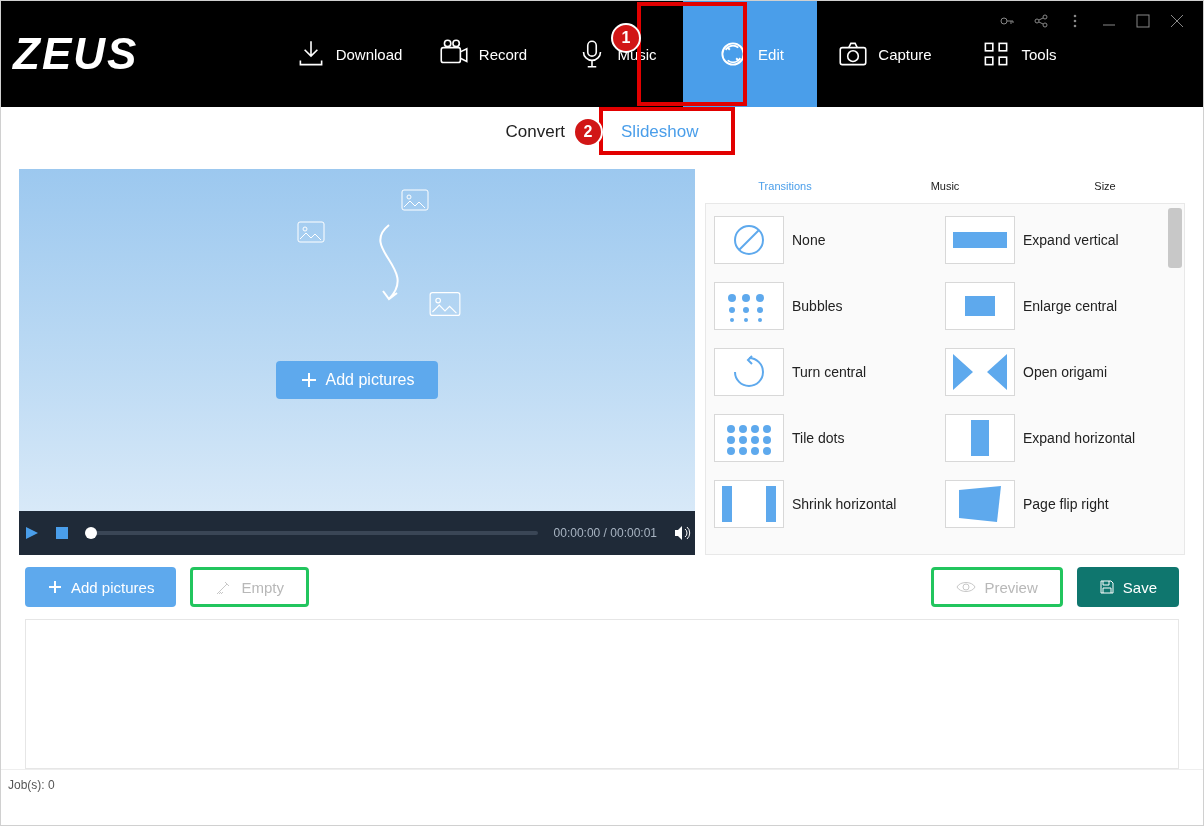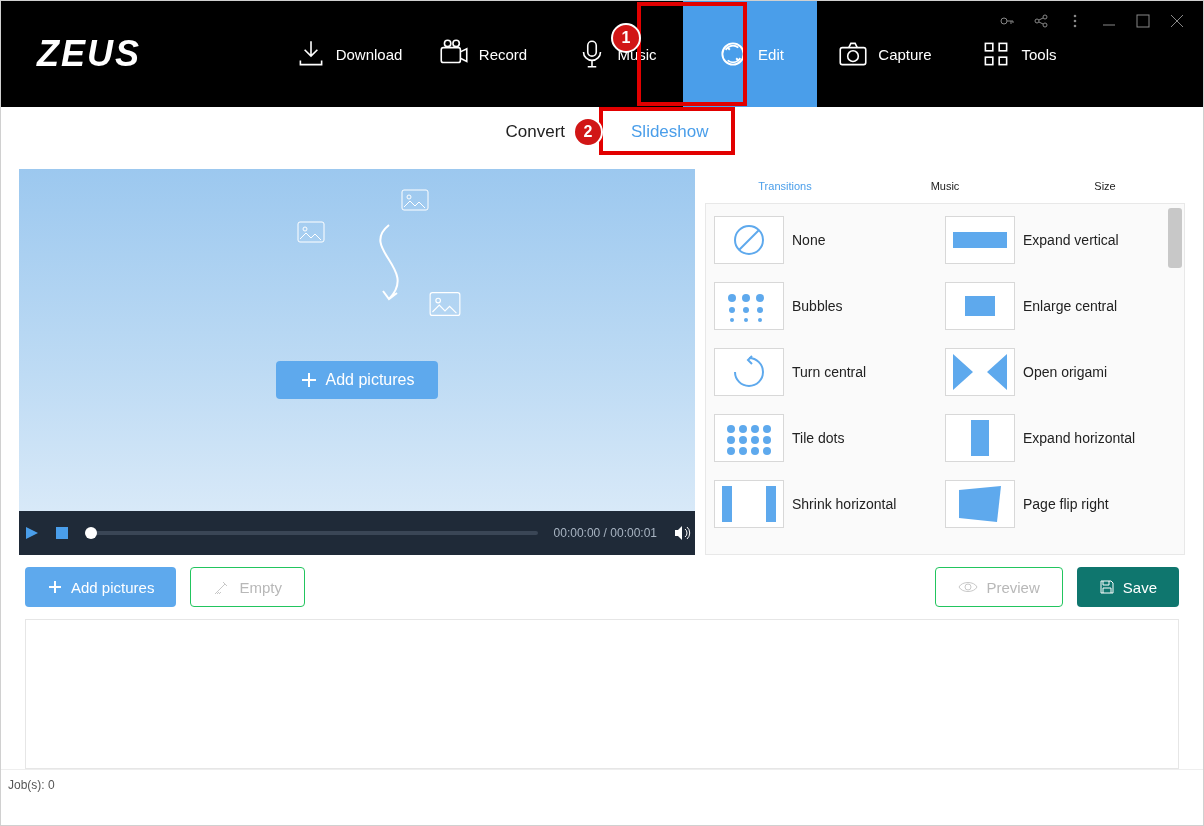--- a/index.html
+++ b/index.html
@@ -1,30 +1,30 @@
 <!DOCTYPE html>
 <html><head>
 <meta charset="utf-8">
 <style>
 * { margin:0; padding:0; box-sizing:border-box; font-family:"Segoe UI",Arial,sans-serif; }
 body { background:#fff; }
 .window { width:1204px; height:826px; border:1px solid #d0d0d0; display:flex; flex-direction:column; background:#fff; position:relative; }
 .topbar { height:106px; background:#000; display:flex; align-items:center; color:#fff; position:relative; }
-.logo { font-family:"Arial Black",sans-serif; font-weight:900; font-size:36px; letter-spacing:2px; color:#fff; padding-left:36px; width:280px; font-style:italic; }
+.logo { font-family:"Arial Black",sans-serif; font-weight:900; font-size:44px; letter-spacing:2px; color:#fff; padding-left:12px; width:280px; font-style:italic; }
 .topnav { display:flex; }
 .topnav-item { width:134px; height:106px; display:flex; flex-direction:row; align-items:center; justify-content:center; gap:8px; cursor:pointer; }
 .topnav-item.active { background:#4a9eea; }
 .topnav-item svg { width:34px; height:34px; }
 .topnav-label { font-size:15px; color:#fff; }
 .wincontrols { position:absolute; top:12px; right:18px; display:flex; gap:18px; color:#888; }
 .wincontrols svg { width:16px; height:16px; cursor:pointer; }
 .callout-edit { position:absolute; border:4px solid #e20000; pointer-events:none; }
 .num-badge { width:30px; height:30px; border-radius:50%; background:#d11616; color:#fff; font-weight:bold; display:flex; align-items:center; justify-content:center; font-size:16px; position:absolute; border:2px solid #fff; pointer-events:none; }
 .subtabs { height:50px; display:flex; align-items:center; justify-content:center; gap:56px; position:relative; }
-.subtabs span { font-size:17px; color:#222; cursor:pointer;margin-left:10px; }
+.subtabs span { font-size:17px; color:#222; cursor:pointer; }
 .subtabs span.active { color:#4a9eea; }
 .mainrow { display:flex; padding:12px 18px 0 18px; gap:10px; }
 .preview-col { width:676px; display:flex; flex-direction:column; }
 .preview-canvas { height:342px; background:linear-gradient(180deg,#9cc8ef 0%,#bedbf4 60%,#d8e9f8 100%); display:flex; align-items:center; justify-content:center; position:relative; }
 .preview-canvas svg.doodle { position:absolute; stroke:#fff; fill:none; }
 .addpics-btn-inner { background:#5ea9ed; color:#fff; padding:10px 24px; border-radius:4px; display:flex; align-items:center; gap:8px; font-size:16px; cursor:pointer; margin-top:80px; }
 .player { height:44px; background:#1f2a38; display:flex; align-items:center; padding:0 4px; gap:16px; color:#fff; }
 .player svg { cursor:pointer; }
 .seek { flex:1; height:4px; background:#3a4656; border-radius:2px; position:relative; }
 .seek .dot { width:12px; height:12px; background:#fff; border-radius:50%; position:absolute; left:0; top:-4px; }
@@ -36,21 +36,21 @@
 .trans-grid { flex:1; border:1px solid #e8e8e8; background:#fafafa; padding:12px 8px 0 8px; overflow-y:auto; position:relative; }
 .trans-row { display:flex; margin-bottom:18px; }
 .trans-item { display:flex; align-items:center; gap:8px; width:50%; cursor:pointer; }
 .trans-thumb { width:70px; height:48px; border:1px solid #d8d8d8; background:#fff; display:flex; align-items:center; justify-content:center; }
 .trans-thumb svg { width:54px; height:36px; }
 .trans-label { font-size:14px; color:#222; }
 .scrollbar-fake { position:absolute; right:2px; top:4px; width:14px; height:60px; background:#c8c8c8; border-radius:3px; }
 .buttons-row { display:flex; padding:12px 24px; gap:14px; align-items:center; }
 .btn { height:40px; border-radius:4px; display:flex; align-items:center; justify-content:center; gap:8px; padding:0 22px; font-size:15px; cursor:pointer; }
 .btn-primary { background:#5ea9ed; color:#fff; border:none; }
-.btn-light { background:#fff; color:#b8b8b8; border:1px solid #22c55e; }
+.btn-light { background:#fff; color:#b8b8b8; border:3px solid #22c55e; }
 .btn-save { background:#0f766e; color:#fff; border:none; }
 .spacer { flex:1; }
 .jobsbox { margin:0 24px 0 24px; height:150px; border:1px solid #e6e6e6; background:#fff; }
 .statusbar { height:30px; padding:0 7px; display:flex; align-items:center; font-size:12px; color:#555; border-top:1px solid #eee; }
 </style>
 </head>
 <body>
 
 <div class="window">
 

